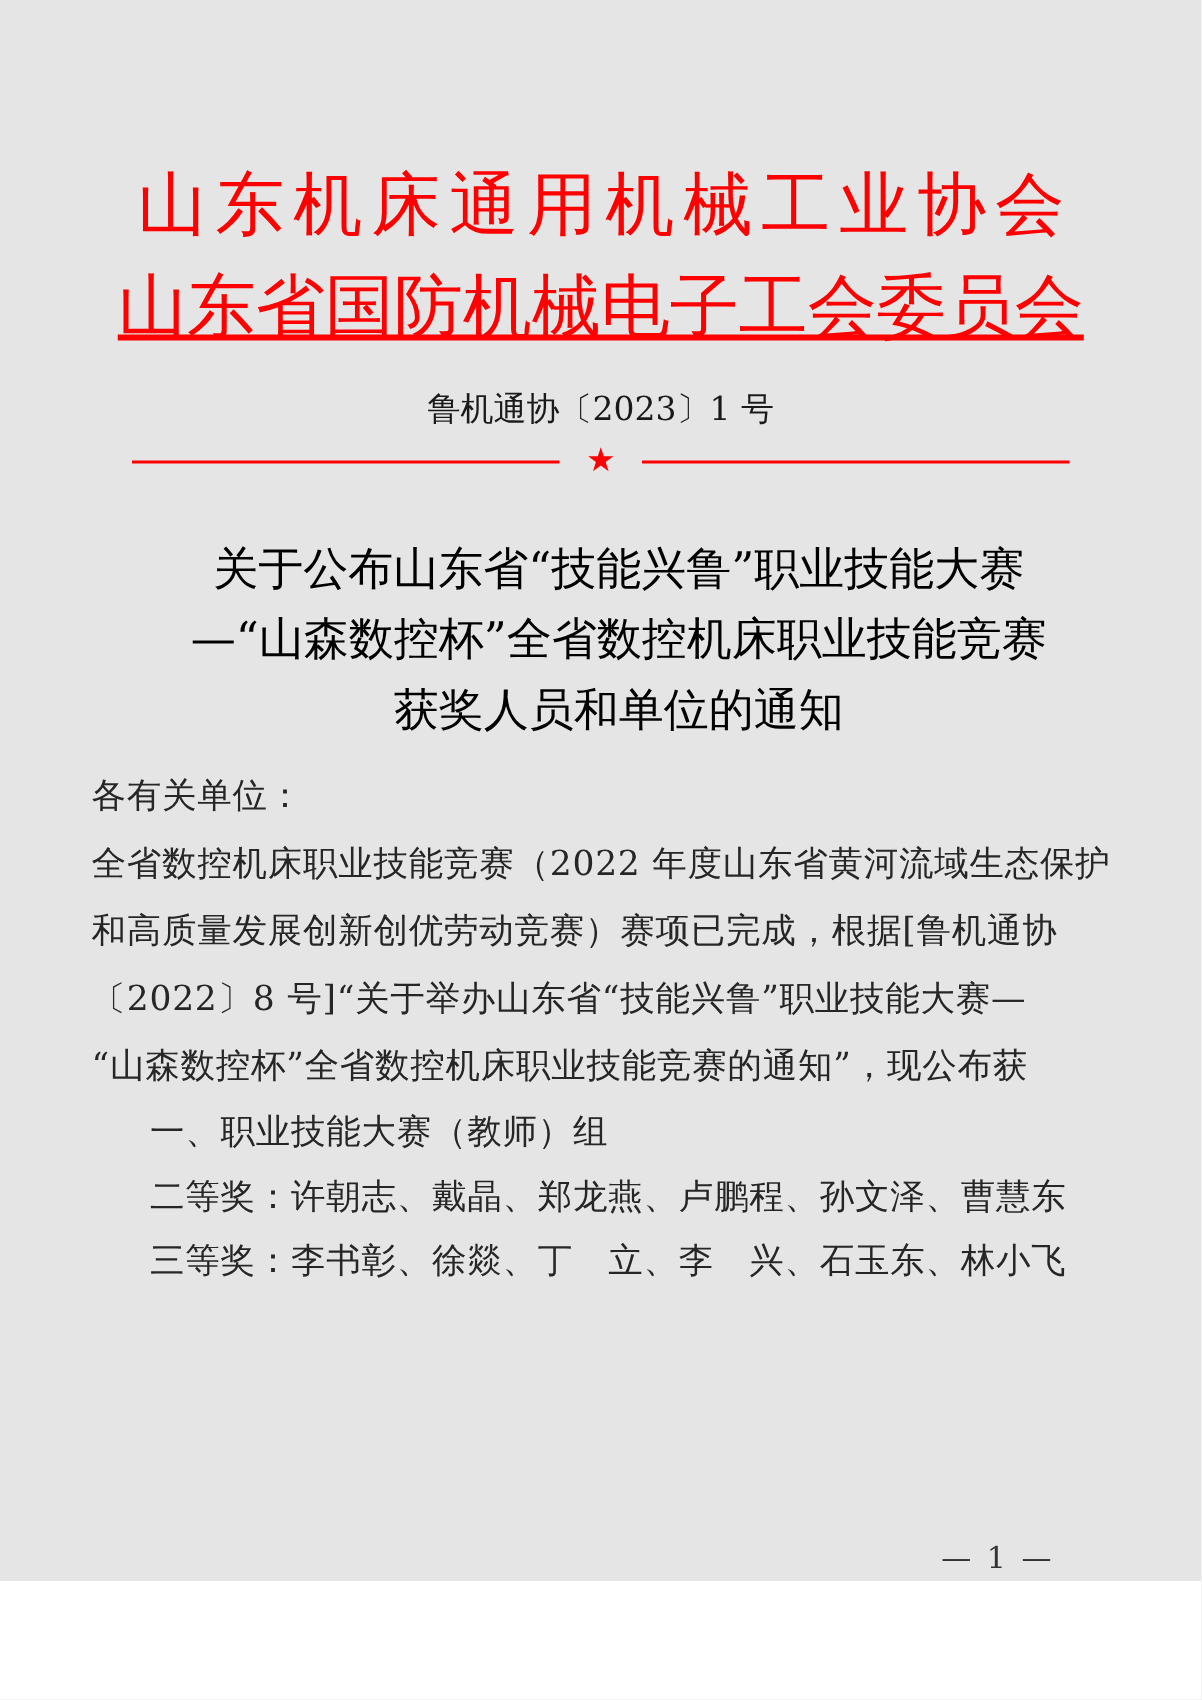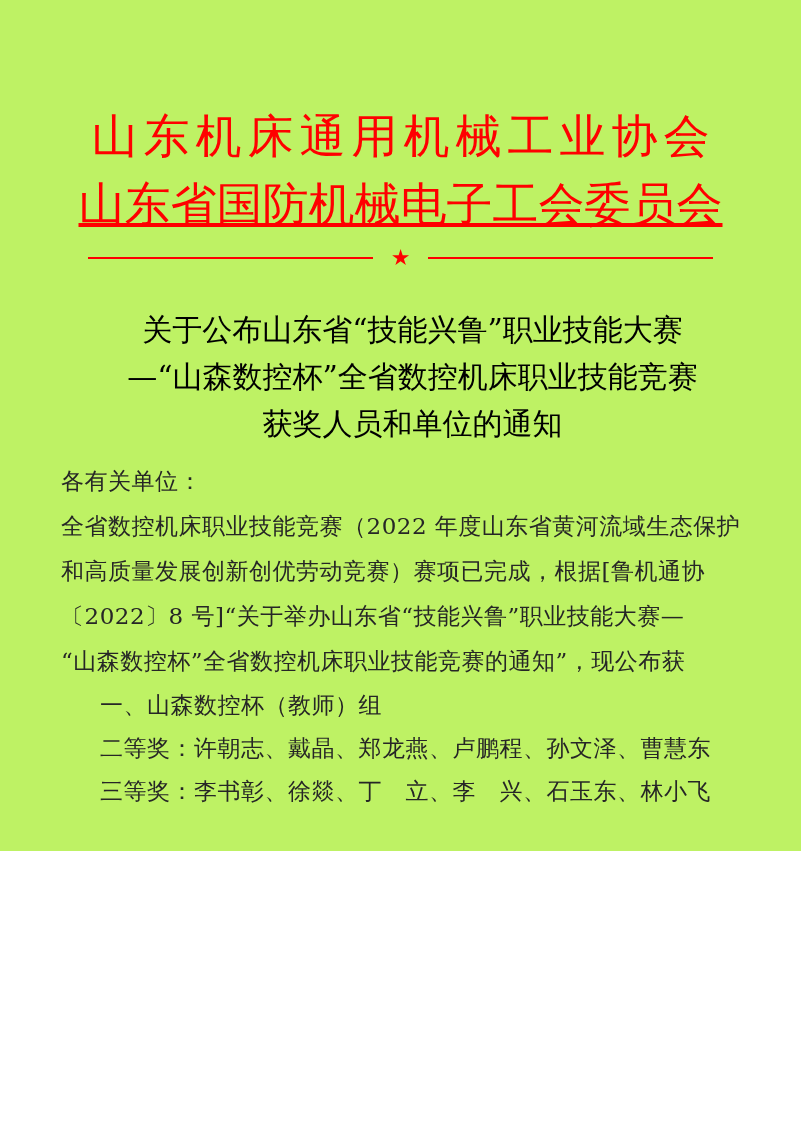--- a/index.html
+++ b/index.html
@@ -1,20 +1,20 @@
 <!DOCTYPE html>
 <html><head>
 <meta charset="utf-8">
 <style>
   html, body { margin: 0; padding: 0; background: #ffffff; }
   .page {
     position: relative;
     width: 801px;
-    height: 851px;
-    background: #bef264;
+    height: 1054px;
+    background: #e5e5e5;
     overflow: hidden;
     font-family: "DejaVu Serif", "Liberation Serif", serif;
     box-sizing: border-box;
     padding-top: 102px;
   }
   .org-line {
     text-align: center;
     font-size: 46px;
     line-height: 68px;
     font-weight: normal;
@@ -76,39 +76,40 @@
 </style>
 </head>
 <body>
 
 <div class="page">
 
   <div class="org-line org-line-1" style="color: rgb(255, 0, 0);">山东机床通用机械工业协会</div>
 
   <div class="org-line org-line-2" style="color: rgb(255, 0, 0); text-decoration: underline;">山东省国防机械电子工会委员会</div>
 
+  <div class="doc-number">鲁机通协〔2023〕1 号</div>
 
   <div class="rule-row">
     <span class="rule-seg" style="background: rgb(255, 0, 0);"></span>
     <span class="star" style="color: rgb(255, 0, 0);">★</span>
     <span class="rule-seg" style="background: rgb(255, 0, 0);"></span>
   </div>
 
   <div class="title">
     <div class="title-line">关于公布山东省“技能兴鲁”职业技能大赛</div>
     <div class="title-line">—“山森数控杯”全省数控机床职业技能竞赛</div>
     <div class="title-line">获奖人员和单位的通知</div>
   </div>
 
   <div class="body-text">
     <div class="para-line">各有关单位：</div>
     <div class="para-line">全省数控机床职业技能竞赛（2022 年度山东省黄河流域生态保护</div>
     <div class="para-line">和高质量发展创新创优劳动竞赛）赛项已完成，根据[鲁机通协</div>
     <div class="para-line">〔2022〕8 号]“关于举办山东省“技能兴鲁”职业技能大赛—</div>
     <div class="para-line">“山森数控杯”全省数控机床职业技能竞赛的通知”，现公布获</div>
-    <div class="award-line award-indent">一、山森数控杯（教师）组</div>
+    <div class="award-line award-indent">一、职业技能大赛（教师）组</div>
     <div class="award-line award-indent">二等奖：许朝志、戴晶、郑龙燕、卢鹏程、孙文泽、曹慧东</div>
     <div class="award-line award-indent">三等奖：李书彰、徐燚、丁　立、李　兴、石玉东、林小飞</div>
   </div>
 
   <div class="page-number">— 1 —</div>
 
 </div>
 
 </body></html>

